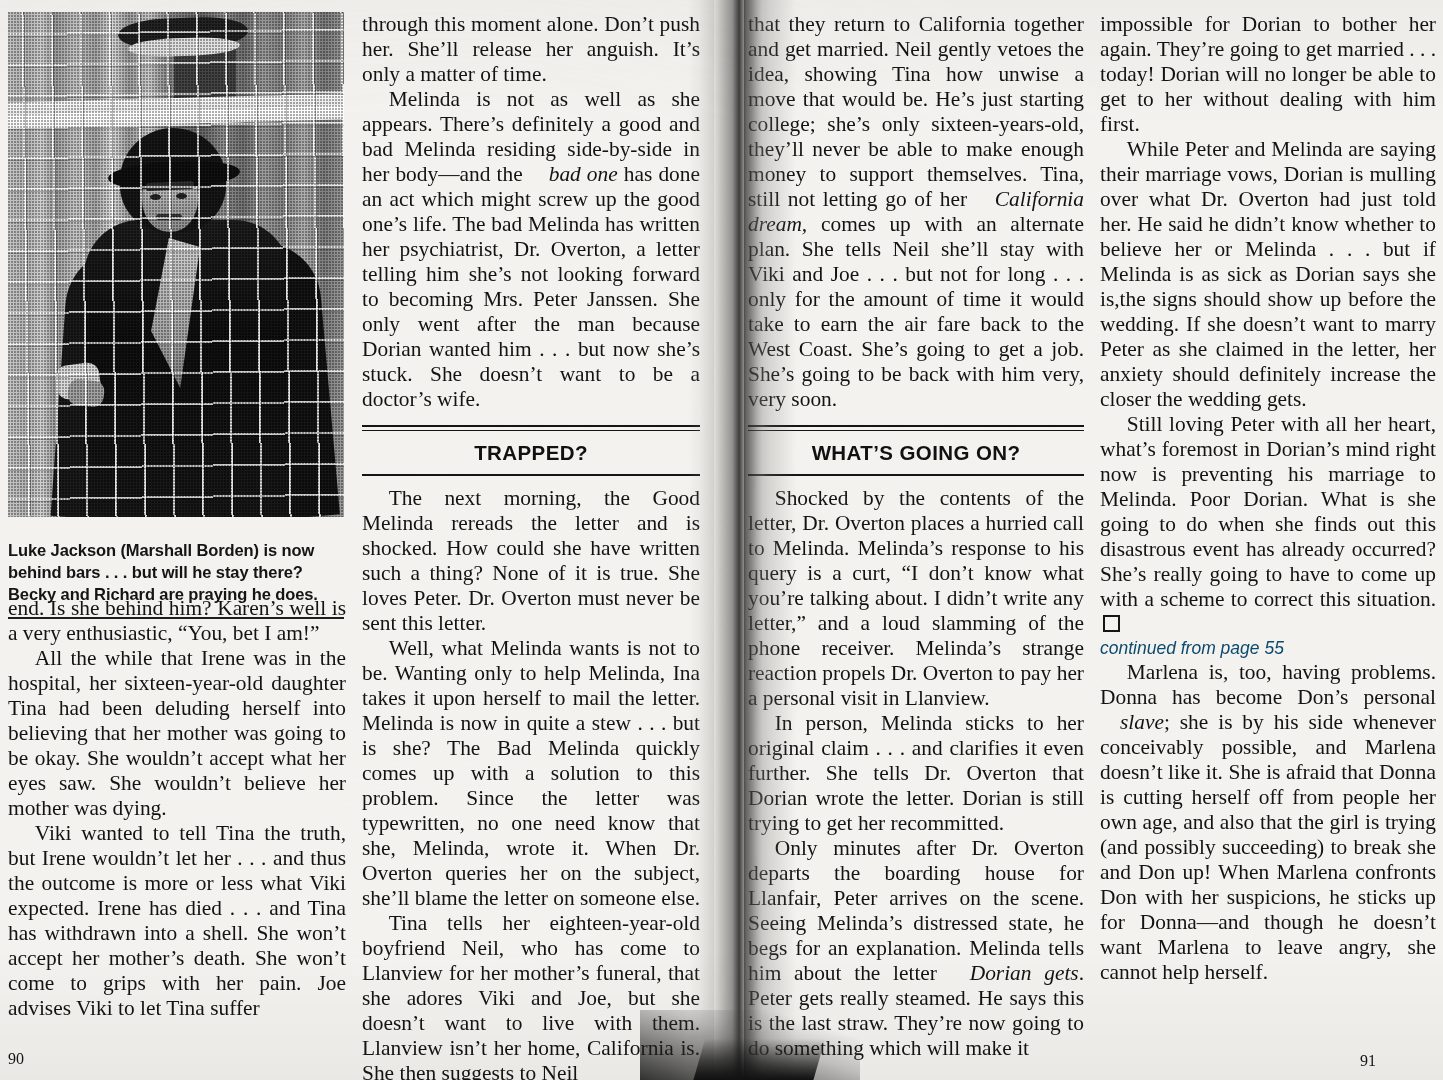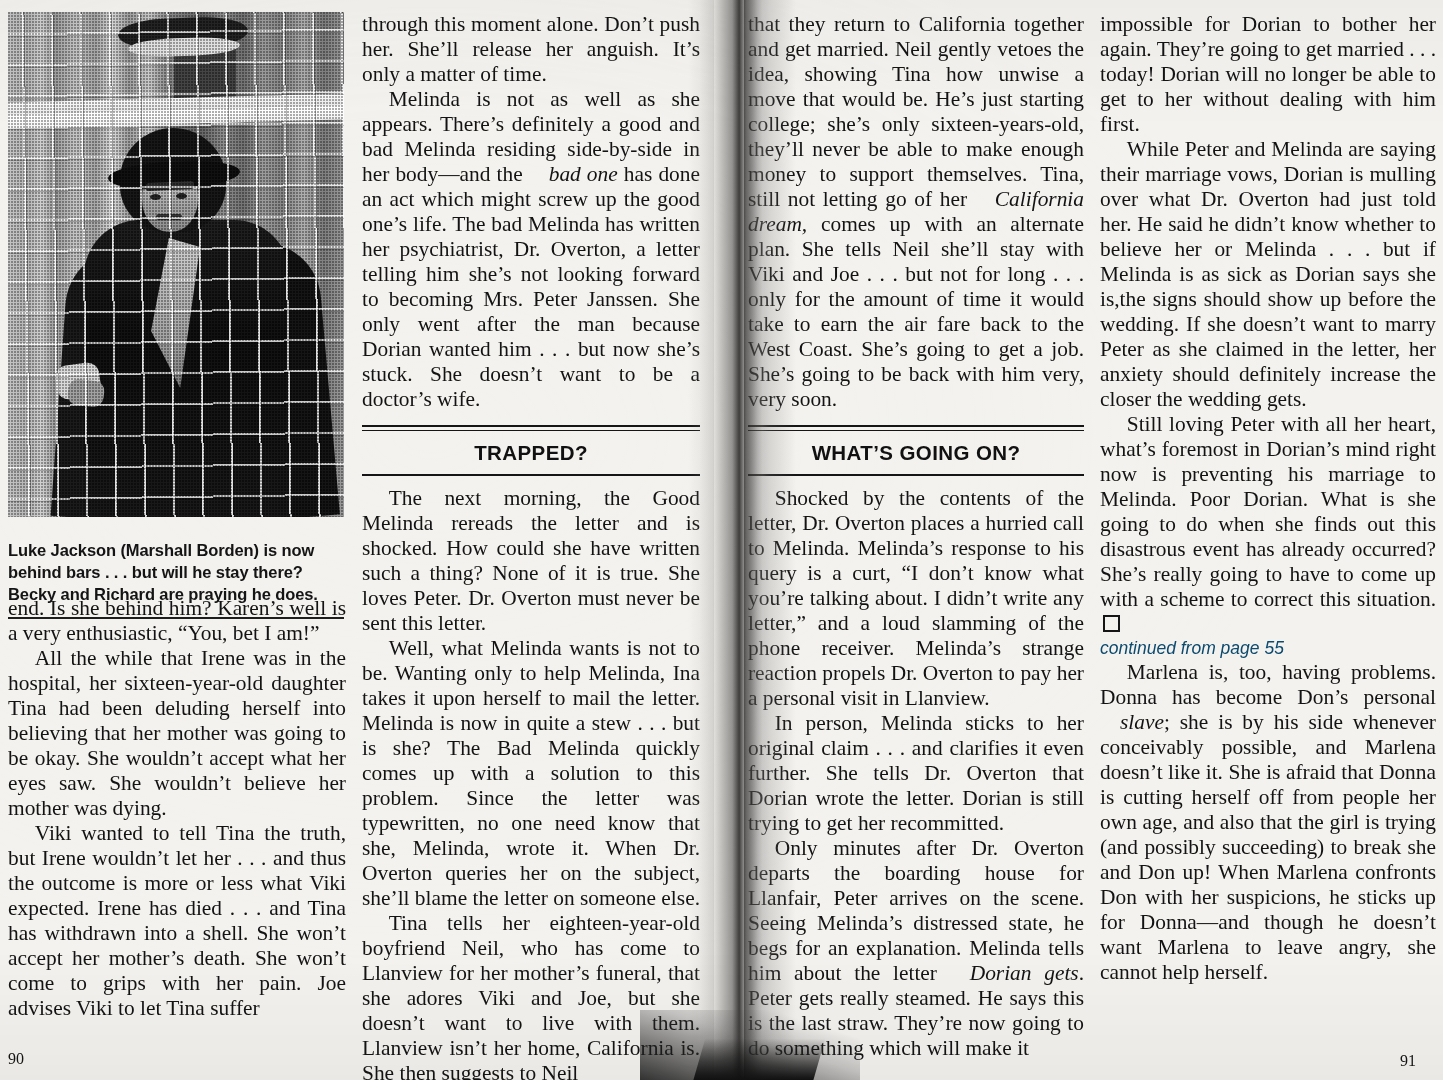--- a/index.html
+++ b/index.html
@@ -268,21 +268,21 @@
 
   
   .folio {
     position: absolute;
     font-family: "Liberation Serif", serif;
     font-size: 16px;
     color: #141414;
     text-align: center;
   }
   #folio-left  { left: 8px;    top: 1050px; }
-  #folio-right { left: 1400px; top: 1052px; }
+  #folio-right { left: 1360px; top: 1052px; }
 
   
   #bottom-dark {
     position:absolute; left:700px; bottom:0; width:120px; height:46px;
     background:linear-gradient(to top, #111, rgba(17,17,17,0) 90%);
     transform: skewX(-16deg);
     pointer-events:none;
   }
 </style>
 </head>

